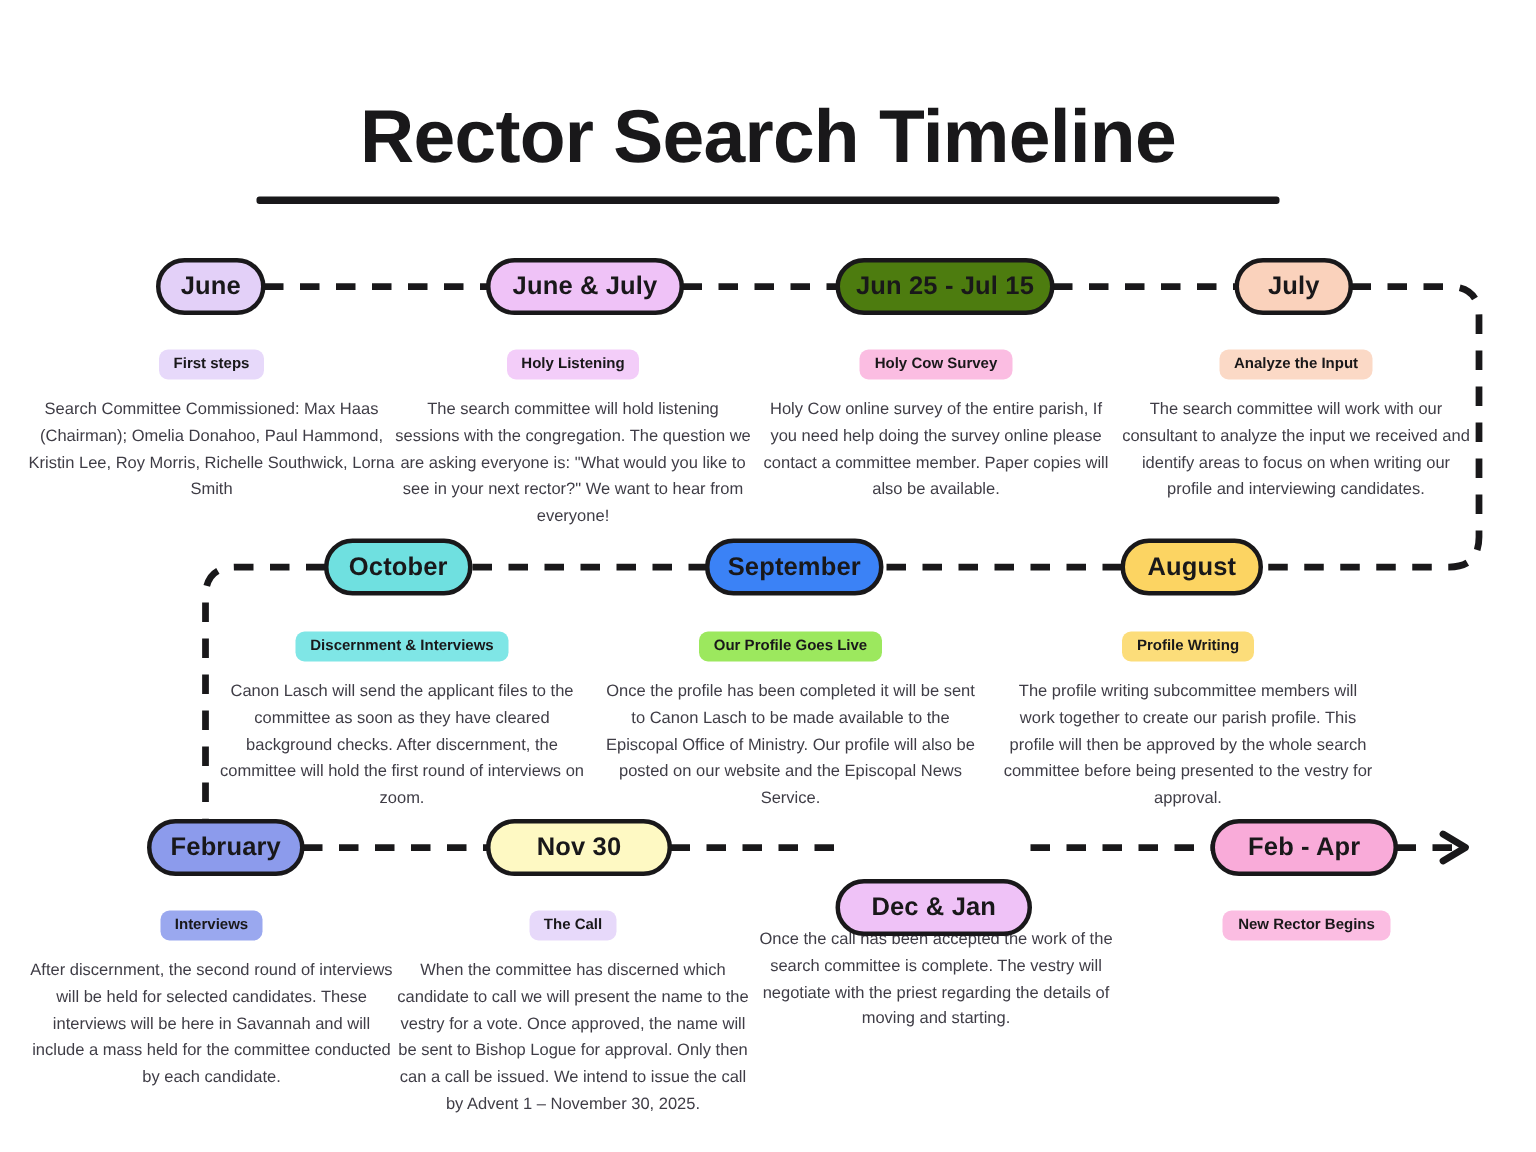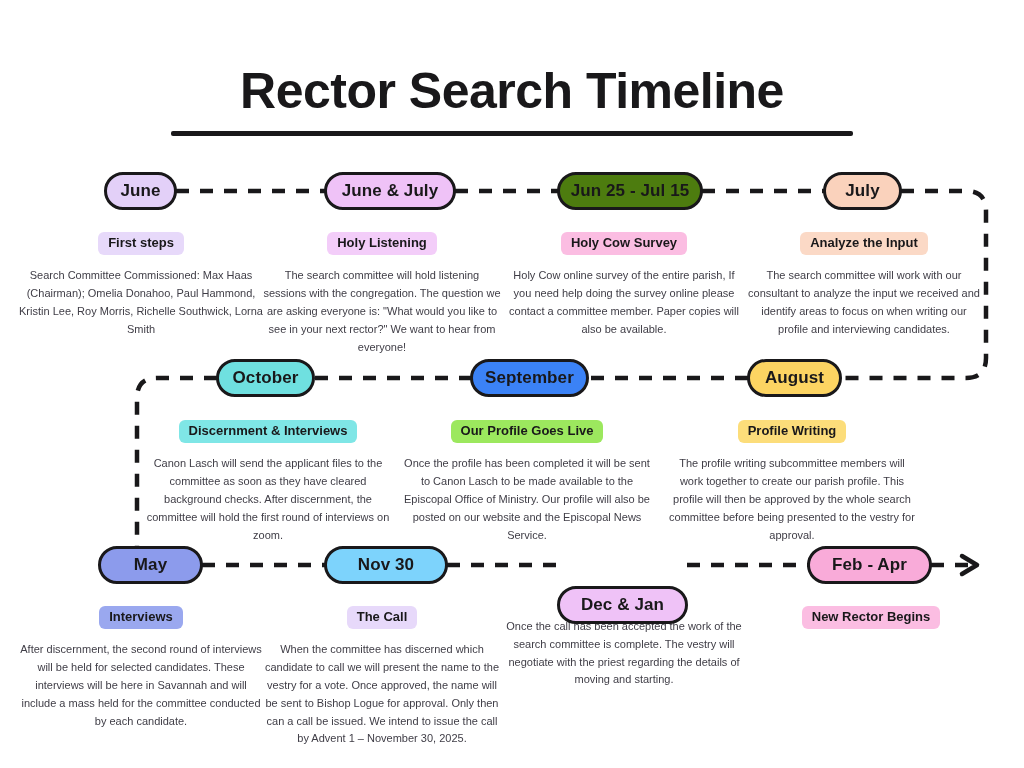--- a/index.html
+++ b/index.html
@@ -83,21 +83,21 @@
 
   
   .panel {
     position: absolute;
     box-sizing: border-box;
     text-align: center;
     z-index: 2;
   }
   .tag {
     display: inline-block;
-    font-size: 13px;
+    font-size: 10px;
     font-weight: 700;
     color: #19181a;
     padding: 4px 10px 5px 10px;
     border-radius: 6px;
     line-height: 1.1;
     white-space: nowrap;
   }
   .desc {
     margin-top: 12px;
     font-size: 11px;
@@ -166,22 +166,22 @@
 </div>
 <div class="panel" style="left:403px; top:420px; width:248px;">
   <span class="tag" style="background: rgb(156, 232, 94);">Our Profile Goes Live</span>
   <div class="desc" style="color: rgb(63, 61, 70);">Once the profile has been completed it will be sent to Canon Lasch to be made available to the Episcopal Office of Ministry. Our profile will also be posted on our website and the Episcopal News Service.</div>
 </div>
 <div class="panel" style="left:668px; top:420px; width:248px;">
   <span class="tag" style="background: rgb(252, 221, 122);">Profile Writing</span>
   <div class="desc" style="color: rgb(63, 61, 70);">The profile writing subcommittee members will work together to create our parish profile. This profile will then be approved by the whole search committee before being presented to the vestry for approval.</div>
 </div>
 
-<div class="pill" style="left: 98px; top: 546px; width: 105px; background: rgb(140, 155, 236);">May</div>
-<div class="pill" style="left: 324px; top: 546px; width: 124px; background: #7dd3fc;">Nov 30</div>
+<div class="pill" style="left: 98px; top: 546px; width: 105px; background: rgb(140, 155, 236);">February</div>
+<div class="pill" style="left: 324px; top: 546px; width: 124px; background: #fef9c3;">Nov 30</div>
 <div class="pill" style="left: 557px; top: 546px; width: 131px; background: rgb(239, 194, 247); margin-top: 40px;">Dec &amp; Jan</div>
 <div class="pill" style="left: 807px; top: 546px; width: 125px; background: rgb(249, 171, 217);">Feb - Apr</div>
 
 <div class="panel" style="left:17px; top:606px; width:248px;">
   <span class="tag" style="background: rgb(154, 168, 239);">Interviews</span>
   <div class="desc" style="color: rgb(63, 61, 70);">After discernment, the second round of interviews will be held for selected candidates.  These interviews will be here in Savannah and will include a mass held for the committee conducted by each candidate.</div>
 </div>
 <div class="panel" style="left:262px; top:606px; width:240px;">
   <span class="tag" style="background: rgb(231, 217, 250);">The Call</span>
   <div class="desc" style="color: rgb(63, 61, 70);">When the committee has discerned which candidate to call we will present the name to the vestry for a vote.  Once approved, the name will be sent to Bishop Logue for approval.  Only then can a call be issued. We intend to issue the call by Advent 1 – November 30, 2025.</div>

